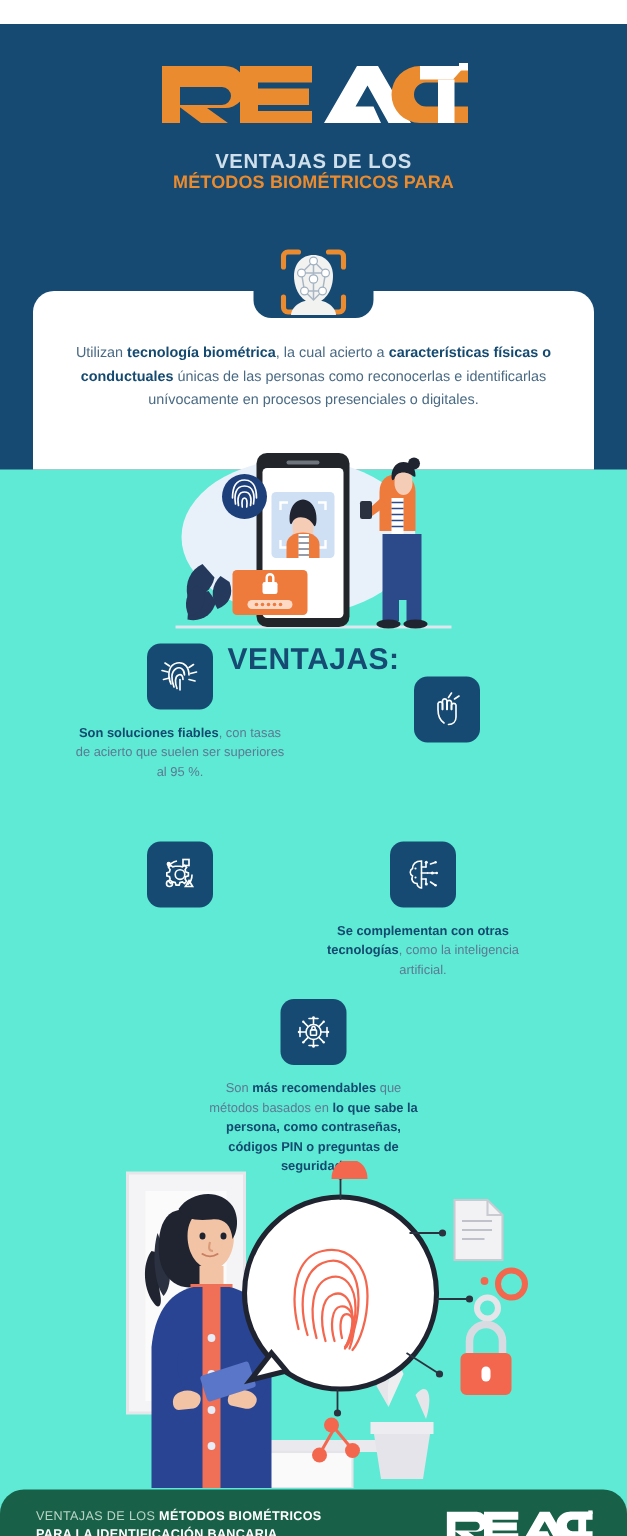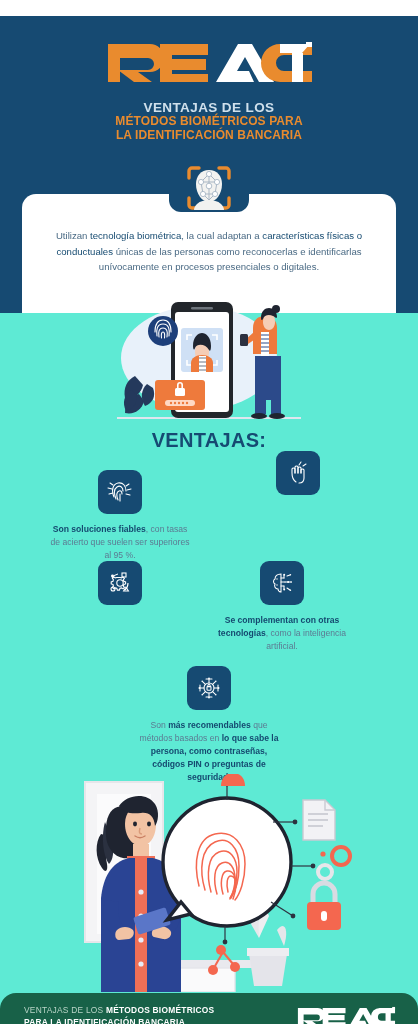--- a/index.html
+++ b/index.html
@@ -93,21 +93,21 @@
   .intro-text {
     position: absolute;
     top: 212px;
     left: 40px;
     width: 338px;
     text-align: center;
     font-size: 9.6px;
     line-height: 1.62;
     color: #4a6a84;
   }
-  .intro-text b { color: #154a70; font-weight: normal; }
+  .intro-text b { color: #154a70; font-weight: bold; }
 
   
   .illus-phone {
     position: absolute;
     top: 282px;
     left: 95px;
     width: 228px;
     height: 128px;
   }
 
@@ -140,21 +140,21 @@
     justify-content: center;
   }
   .benefit .btext {
     font-size: 8.6px;
     line-height: 1.52;
     color: #5c7a92;
     padding: 0 14px;
   }
   .benefit .btext b { color: #154a70; font-weight: bold; }
 
-  #b1 { top: 454px; left: 34px; }
+  #b1 { top: 413px; left: 34px; }
   #b2 { top: 435px; left: 212px; }
   #b3 { top: 545px; left: 34px; }
   #b4 { top: 545px; left: 196px; }
   #b5 { top: 650px; left: 123px; }
 
   
   .illus-bottom {
     position: absolute;
     top: 758px;
     left: 55px;
@@ -213,21 +213,20 @@
           <path d="M176 4 h30 l-8 9 h-22 Z"></path>
           <path d="M188 13 h11 v29 h-11 Z"></path>
         </g>
         <rect x="202" y="2" width="6" height="5" fill="#ffffff"></rect>
       </svg>
     </div>
 
     <div class="title-block">
       <span class="title-sub">VENTAJAS DE LOS</span>
       <span class="title-main">MÉTODOS BIOMÉTRICOS PARA</span>
-      <span class="title-main">LA IDENTIFICACIÓN BANCARIA</span>
     </div>
   </div>
 
   <div class="intro-card"></div>
   <div class="intro-notch"></div>
 
   <svg class="face-badge" viewBox="0 0 64 64">
     <g fill="none" stroke="#e98b2e" stroke-width="3.4" stroke-linecap="round">
       <path d="M12 22 V15 a3 3 0 0 1 3 -3 h7"></path>
       <path d="M52 22 V15 a3 3 0 0 0 -3 -3 h-7"></path>
@@ -246,21 +245,21 @@
       <circle cx="32" cy="18" r="2.6"></circle>
         <circle cx="24" cy="26" r="2.6"></circle>
       <circle cx="40" cy="26" r="2.6"></circle>
         <circle cx="26" cy="38" r="2.6"></circle>
       <circle cx="38" cy="38" r="2.6"></circle>
         <circle cx="32" cy="30" r="2.8"></circle>
     </g>
   </svg>
 
   <div class="intro-text">
-    <span>Utilizan </span><b>tecnología biométrica</b><span>, la cual adaptan a </span><b>características físicas o conductuales</b><span> únicas de las personas como reconocerlas e identificarlas unívocamente en procesos presenciales o digitales.</span>
+    <span>Utilizan </span><b>tecnología biométrica</b><span>, la cual acierto a </span><b>características físicas o conductuales</b><span> únicas de las personas como reconocerlas e identificarlas unívocamente en procesos presenciales o digitales.</span>
   </div>
 
   <svg class="illus-phone" viewBox="0 0 228 128">
     <ellipse cx="104" cy="60" rx="78" ry="52" fill="#e8f1fa"></ellipse>
 
     <g fill="#24395c">
       <path d="M40 78 c-8 4 -12 12 -10 22 c9 1 16 -4 18 -13 Z"></path>
       <path d="M44 96 c-9 2 -14 9 -14 19 c9 2 17 -3 19 -12 Z"></path>
       <path d="M52 86 c-6 6 -7 14 -2 22 c8 -3 11 -10 8 -18 Z"></path>
       <path d="M36 92 c-7 5 -9 13 -5 21 c8 -2 12 -9 10 -17 Z"></path>

